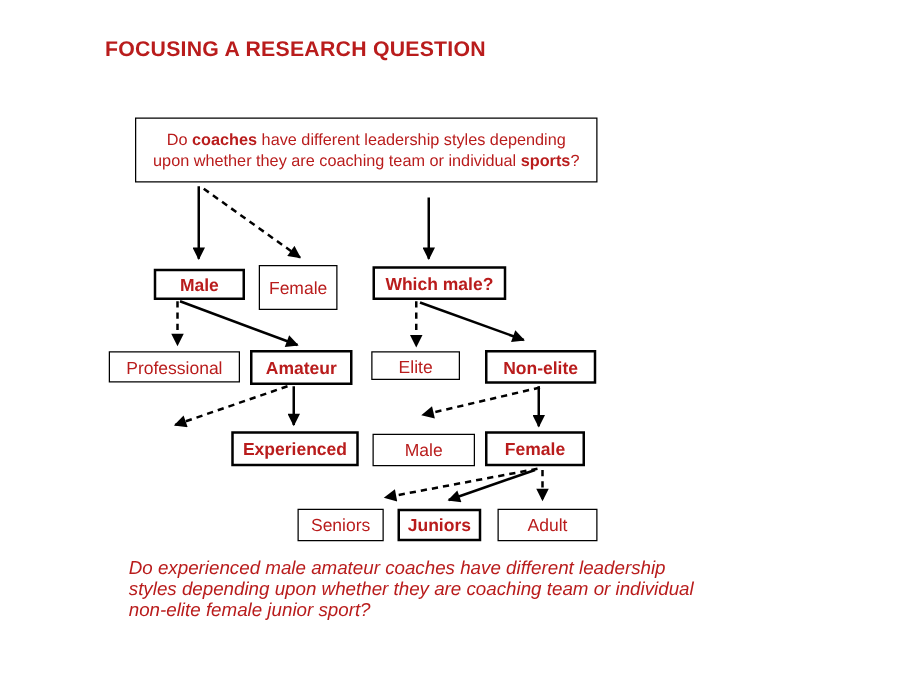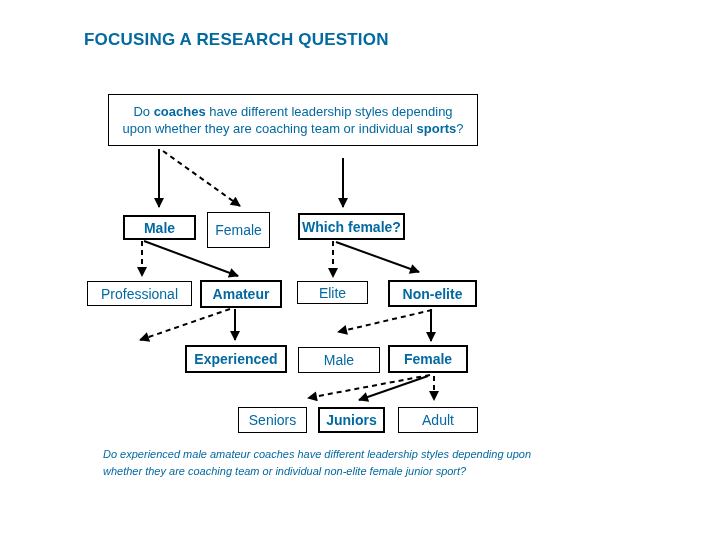--- a/index.html
+++ b/index.html
@@ -1,21 +1,21 @@
 <!DOCTYPE html>
 <html><head>
 <meta charset="utf-8">
 <style>
   html,body{margin:0;padding:0;background:#fff;}
   .stage{
     position:relative;
     width:624px;height:540px;
     background:#ffffff;
     font-family:"Liberation Sans", sans-serif;
-    color:#0369a1;
+    color:#b91c1c;
     overflow:hidden;
     padding-left:32px;
   }
   .title{
     position:absolute;
     left:84px;top:30px;
     margin:0;
     font-size:17px;
     font-weight:bold;
     letter-spacing:.2px;
@@ -51,21 +51,21 @@
   }
   .node.sel{
     border-width:2px;
     font-weight:bold;
   }
   .footer{
     position:absolute;
     left:103px;top:446px;
     width:468px;
     margin:0;
-    font-size:11px;
+    font-size:15px;
     line-height:17px;
     font-style:italic;
   }
 </style>
 </head>
 <body>
 
 <div class="stage">
 
   <h1 class="title">FOCUSING A RESEARCH QUESTION</h1>
@@ -96,21 +96,21 @@
     <line class="dashed" x1="434" y1="376" x2="434" y2="400" marker-end="url(#ah)"></line>
   </svg>
 
   <div class="node sel" style="left:123px;top:215px;width:73px;height:25px">
     <span>Male</span>
   </div>
   <div class="node" style="left:207px;top:212px;width:63px;height:36px">
     <span>Female</span>
   </div>
   <div class="node sel" style="left:298px;top:213px;width:107px;height:27px">
-    <span>Which female?</span>
+    <span>Which male?</span>
   </div>
 
   <div class="node" style="left:87px;top:281px;width:105px;height:25px">
     <span>Professional</span>
   </div>
   <div class="node sel" style="left:200px;top:280px;width:82px;height:28px">
     <span>Amateur</span>
   </div>
   <div class="node sel" style="left:388px;top:280px;width:89px;height:27px">
     <span>Non-elite</span>

